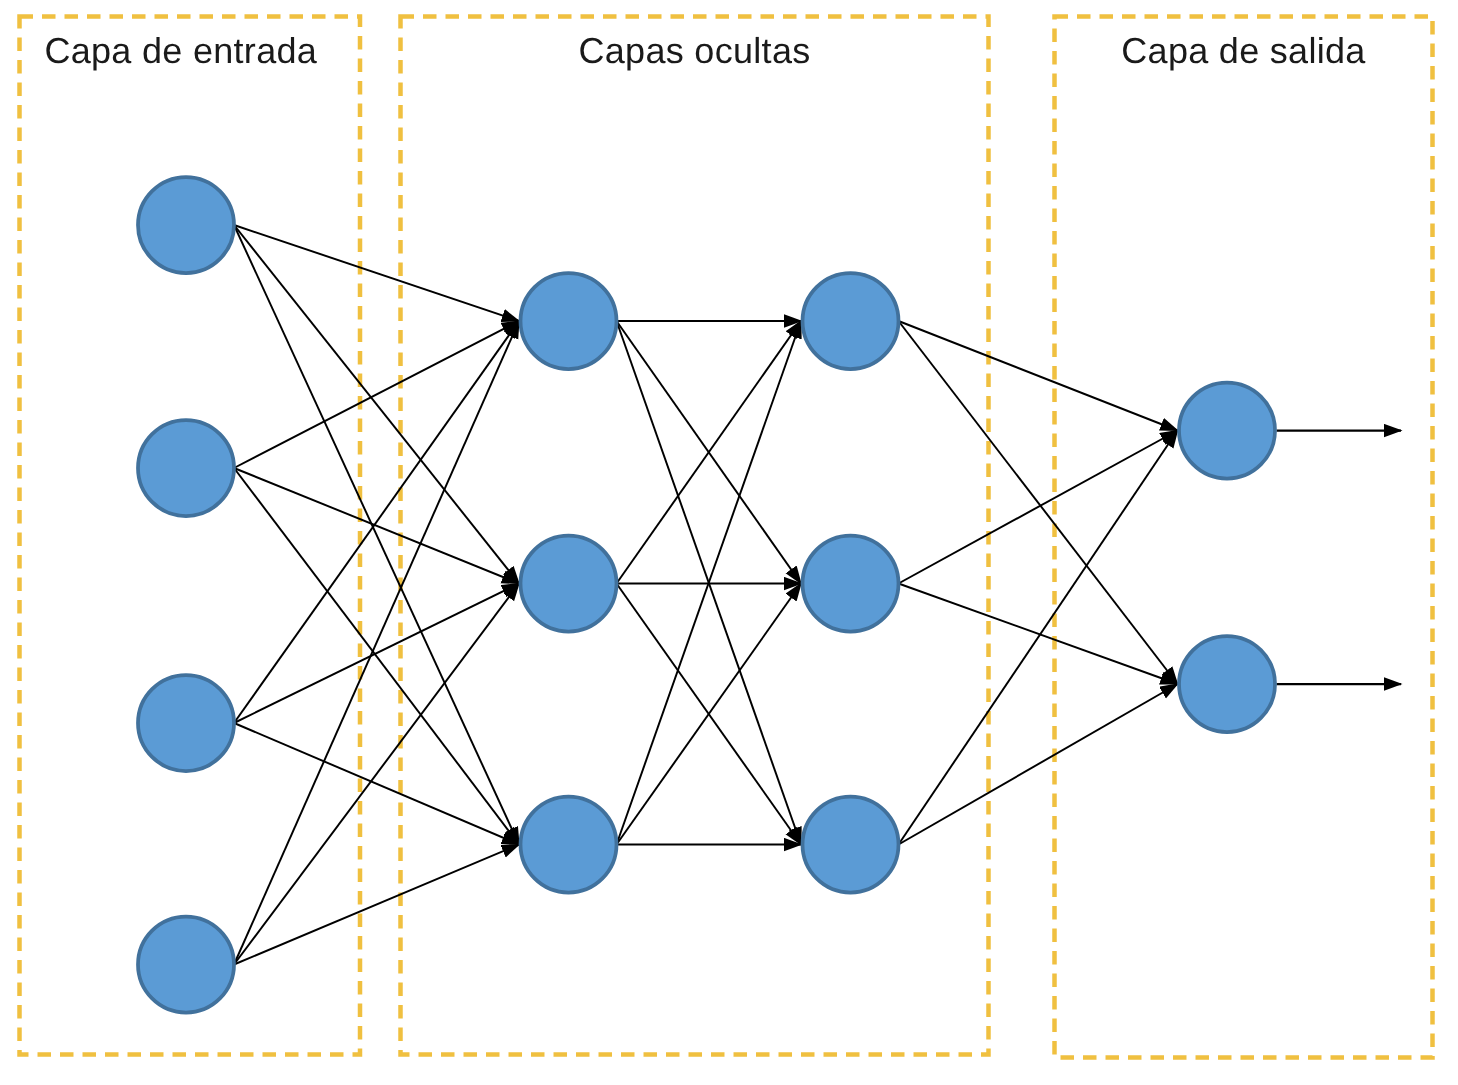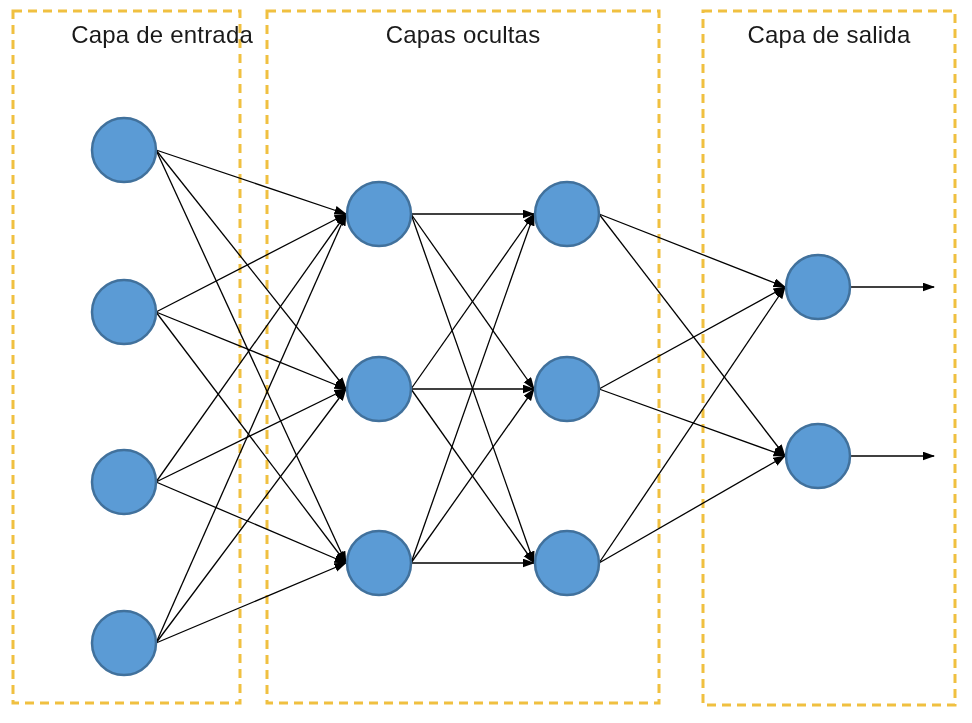--- a/index.html
+++ b/index.html
@@ -22,21 +22,21 @@
   }
   .layer-label {
     position: absolute;
     top: 21px;
     text-align: center;
     font-size: 24px;
     color: #1a1a1a;
     letter-spacing: 0.2px;
     white-space: nowrap;
   }
-  #label-input  { left: 26px;  width: 227px; text-align: right; }
+  #label-input  { left: 7px;  width: 227px; }
   #label-hidden { left: 267px; width: 392px; }
   #label-output { left: 703px; width: 252px; }
 </style>
 </head>
 <body>
 
 <div id="stage">
   <svg id="net-svg" width="972" height="723" viewBox="0 0 972 723">
     <defs>
       <marker id="ah" markerUnits="userSpaceOnUse" markerWidth="13" markerHeight="10" refX="11.5" refY="4.5" orient="auto">

